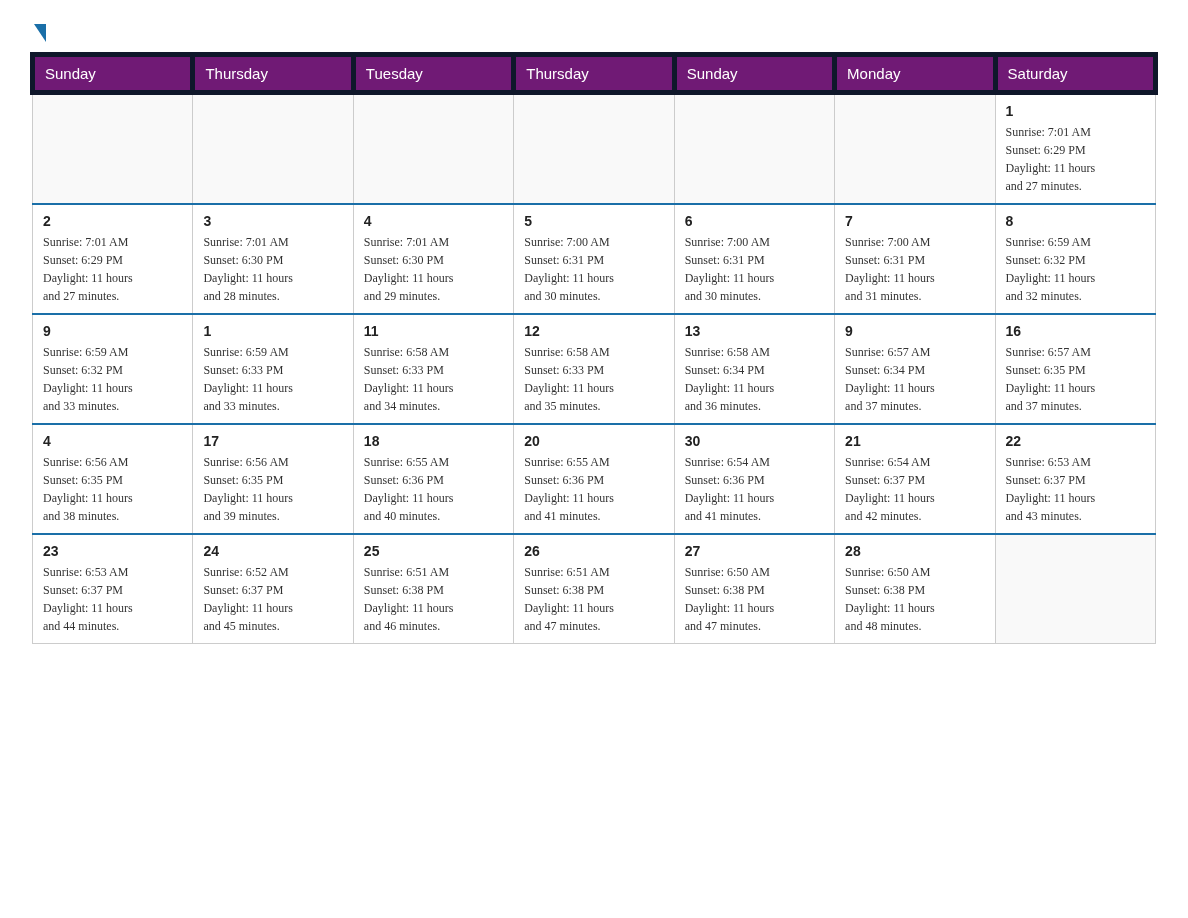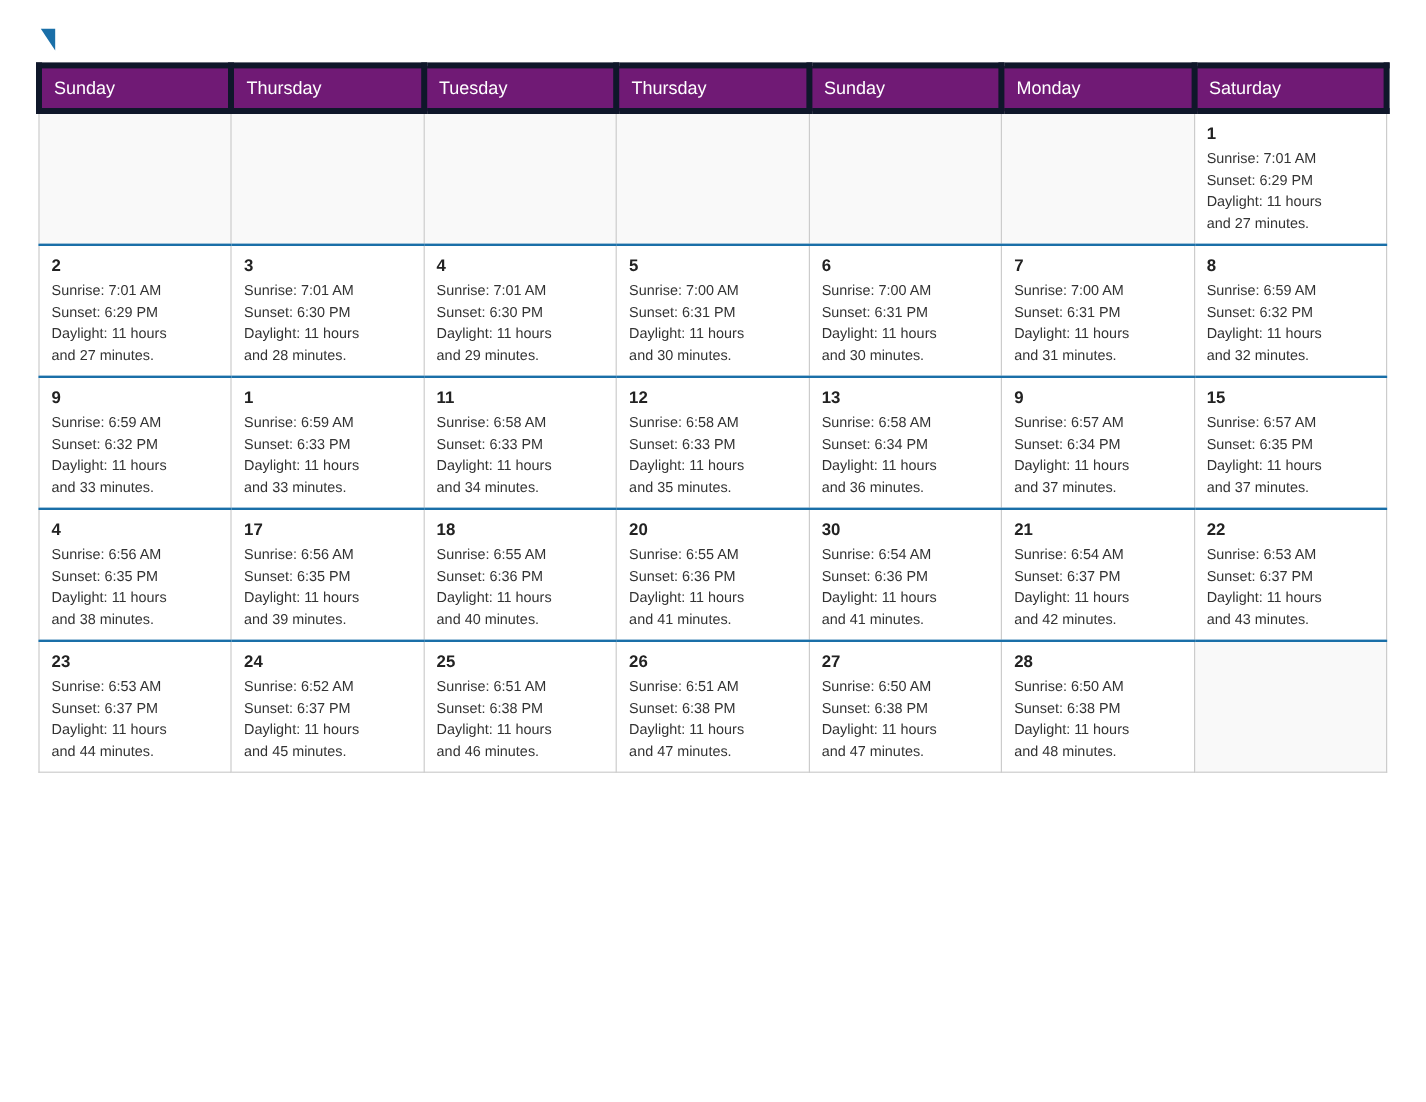--- a/index.html
+++ b/index.html
@@ -86,20 +86,21 @@
       font-size: 14px;
       font-weight: bold;
       color: #222;
       margin-bottom: 4px;
       display: block;
     }
     .day-info {
       font-size: 12px;
       color: #333;
       line-height: 1.5;
+      font-family: Liberation Serif, serif;
     }
     .empty-cell {
       background: #f9f9f9;
     }
   </style>
 </head>
 <body>
 
 <div class="header-row">
   <div class="logo">
@@ -231,21 +232,21 @@
 and 36 minutes.</div>
         </td>
         <td>
           <span class="day-num">9</span>
           <div class="day-info" style="white-space: pre-line;">Sunrise: 6:57 AM
 Sunset: 6:34 PM
 Daylight: 11 hours
 and 37 minutes.</div>
         </td>
         <td>
-          <span class="day-num">15</span>
+          <span class="day-num">16</span>
           <div class="day-info" style="white-space: pre-line;">Sunrise: 6:57 AM
 Sunset: 6:35 PM
 Daylight: 11 hours
 and 37 minutes.</div>
         </td>
       </tr>
       <tr>
         <td>
           <span class="day-num">4</span>
           <div class="day-info" style="white-space: pre-line;">Sunrise: 6:56 AM

